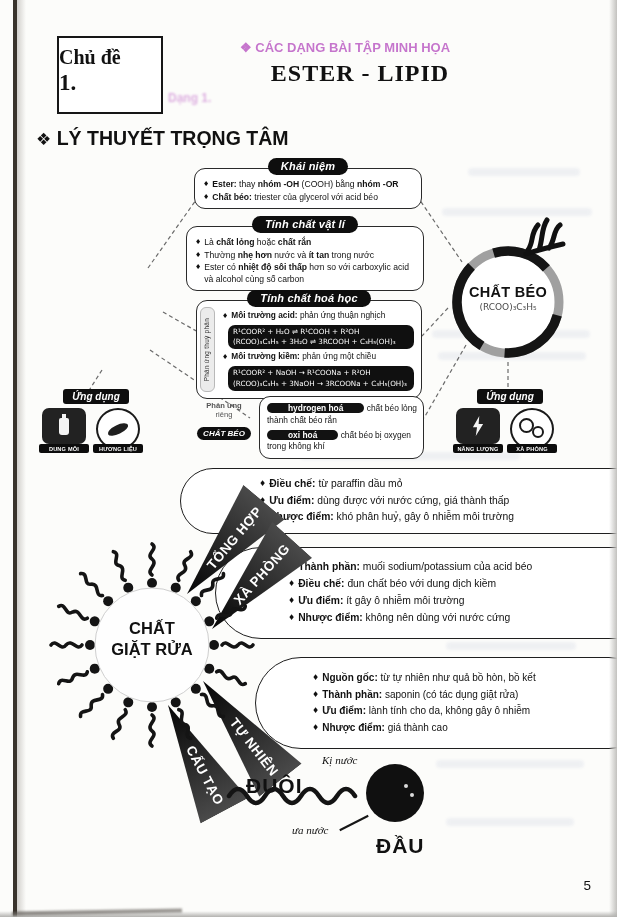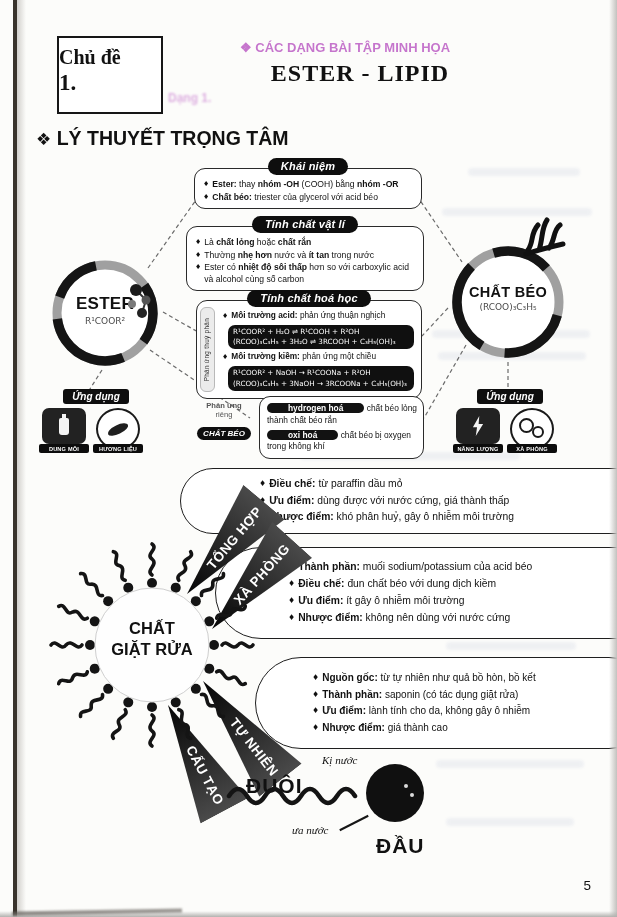--- a/index.html
+++ b/index.html
@@ -140,38 +140,20 @@
       <div style="font-size:7.6px;font-weight:700;color:#555">Phản ứng</div>
       <div style="font-size:7.6px;font-weight:400;color:#555">riêng</div>
       <div style="margin-top:3px"><span style="display:inline-block;background:#0e0e0e;color:#fff;font-size:8px;font-weight:700;font-style:italic;padding:2px 6px;border-radius:7px">CHẤT BÉO</span></div>
     </div>
     <div class="obox" style="flex:1;padding:6px 6px 5px 7px;font-size:8.4px">
       <div style="margin-bottom:3px"><span class="hl">hydrogen hoá</span><span> chất béo lỏng thành chất béo rắn</span></div>
       <div><span class="hl">oxi hoá</span><span> chất béo bị oxygen trong không khí</span></div>
     </div>
   </div>
 
-  <div class="abs grp" style="left:46px;top:254px;width:118px;height:118px">
-    <svg width="118" height="118" style="position:absolute;left:0;top:0">
-      <circle cx="59" cy="59" r="48" fill="#ffffff" stroke="#a0a0a0" stroke-width="9"></circle>
-      <circle cx="59" cy="59" r="48" fill="none" stroke="#151515" stroke-width="9.5" stroke-dasharray="60 26 88 22 50 56" transform="rotate(-35 59 59)"></circle>
-    </svg>
-    <div class="abs" style="left:0;top:40px;width:118px;text-align:center">
-      <div class="circle-name" style="font-size:17px">ESTER</div>
-      <div class="formula" style="font-size:9px;margin-top:2px">R¹COOR²</div>
-    </div>
-    <svg width="34" height="44" style="position:absolute;left:74px;top:26px">
-      <line x1="16" y1="10" x2="26" y2="20" stroke="#333" stroke-width="2"></line>
-      <line x1="26" y1="20" x2="22" y2="33" stroke="#333" stroke-width="2"></line>
-      <circle cx="16" cy="10" r="6" fill="#1a1a1a"></circle>
-      <circle cx="26" cy="20" r="4.5" fill="#555"></circle>
-      <circle cx="12" cy="24" r="4" fill="#7a7a7a"></circle>
-      <circle cx="22" cy="33" r="5" fill="#222"></circle>
-    </svg>
-  </div>
 
   <div class="abs grp" style="left:446px;top:240px;width:124px;height:124px">
     <svg width="124" height="124" style="position:absolute;left:0;top:0">
       <circle cx="62" cy="62" r="51" fill="#ffffff" stroke="#a0a0a0" stroke-width="9"></circle>
       <circle cx="62" cy="62" r="51" fill="none" stroke="#151515" stroke-width="9.5" stroke-dasharray="70 24 92 26 58 50" transform="rotate(15 62 62)"></circle>
     </svg>
     <div class="abs" style="left:0;top:44px;width:124px;text-align:center">
       <div class="circle-name" style="font-size:14.5px">CHẤT BÉO</div>
       <div class="formula" style="font-size:9px;margin-top:2px">(RCOO)₃C₃H₅</div>
     </div>

